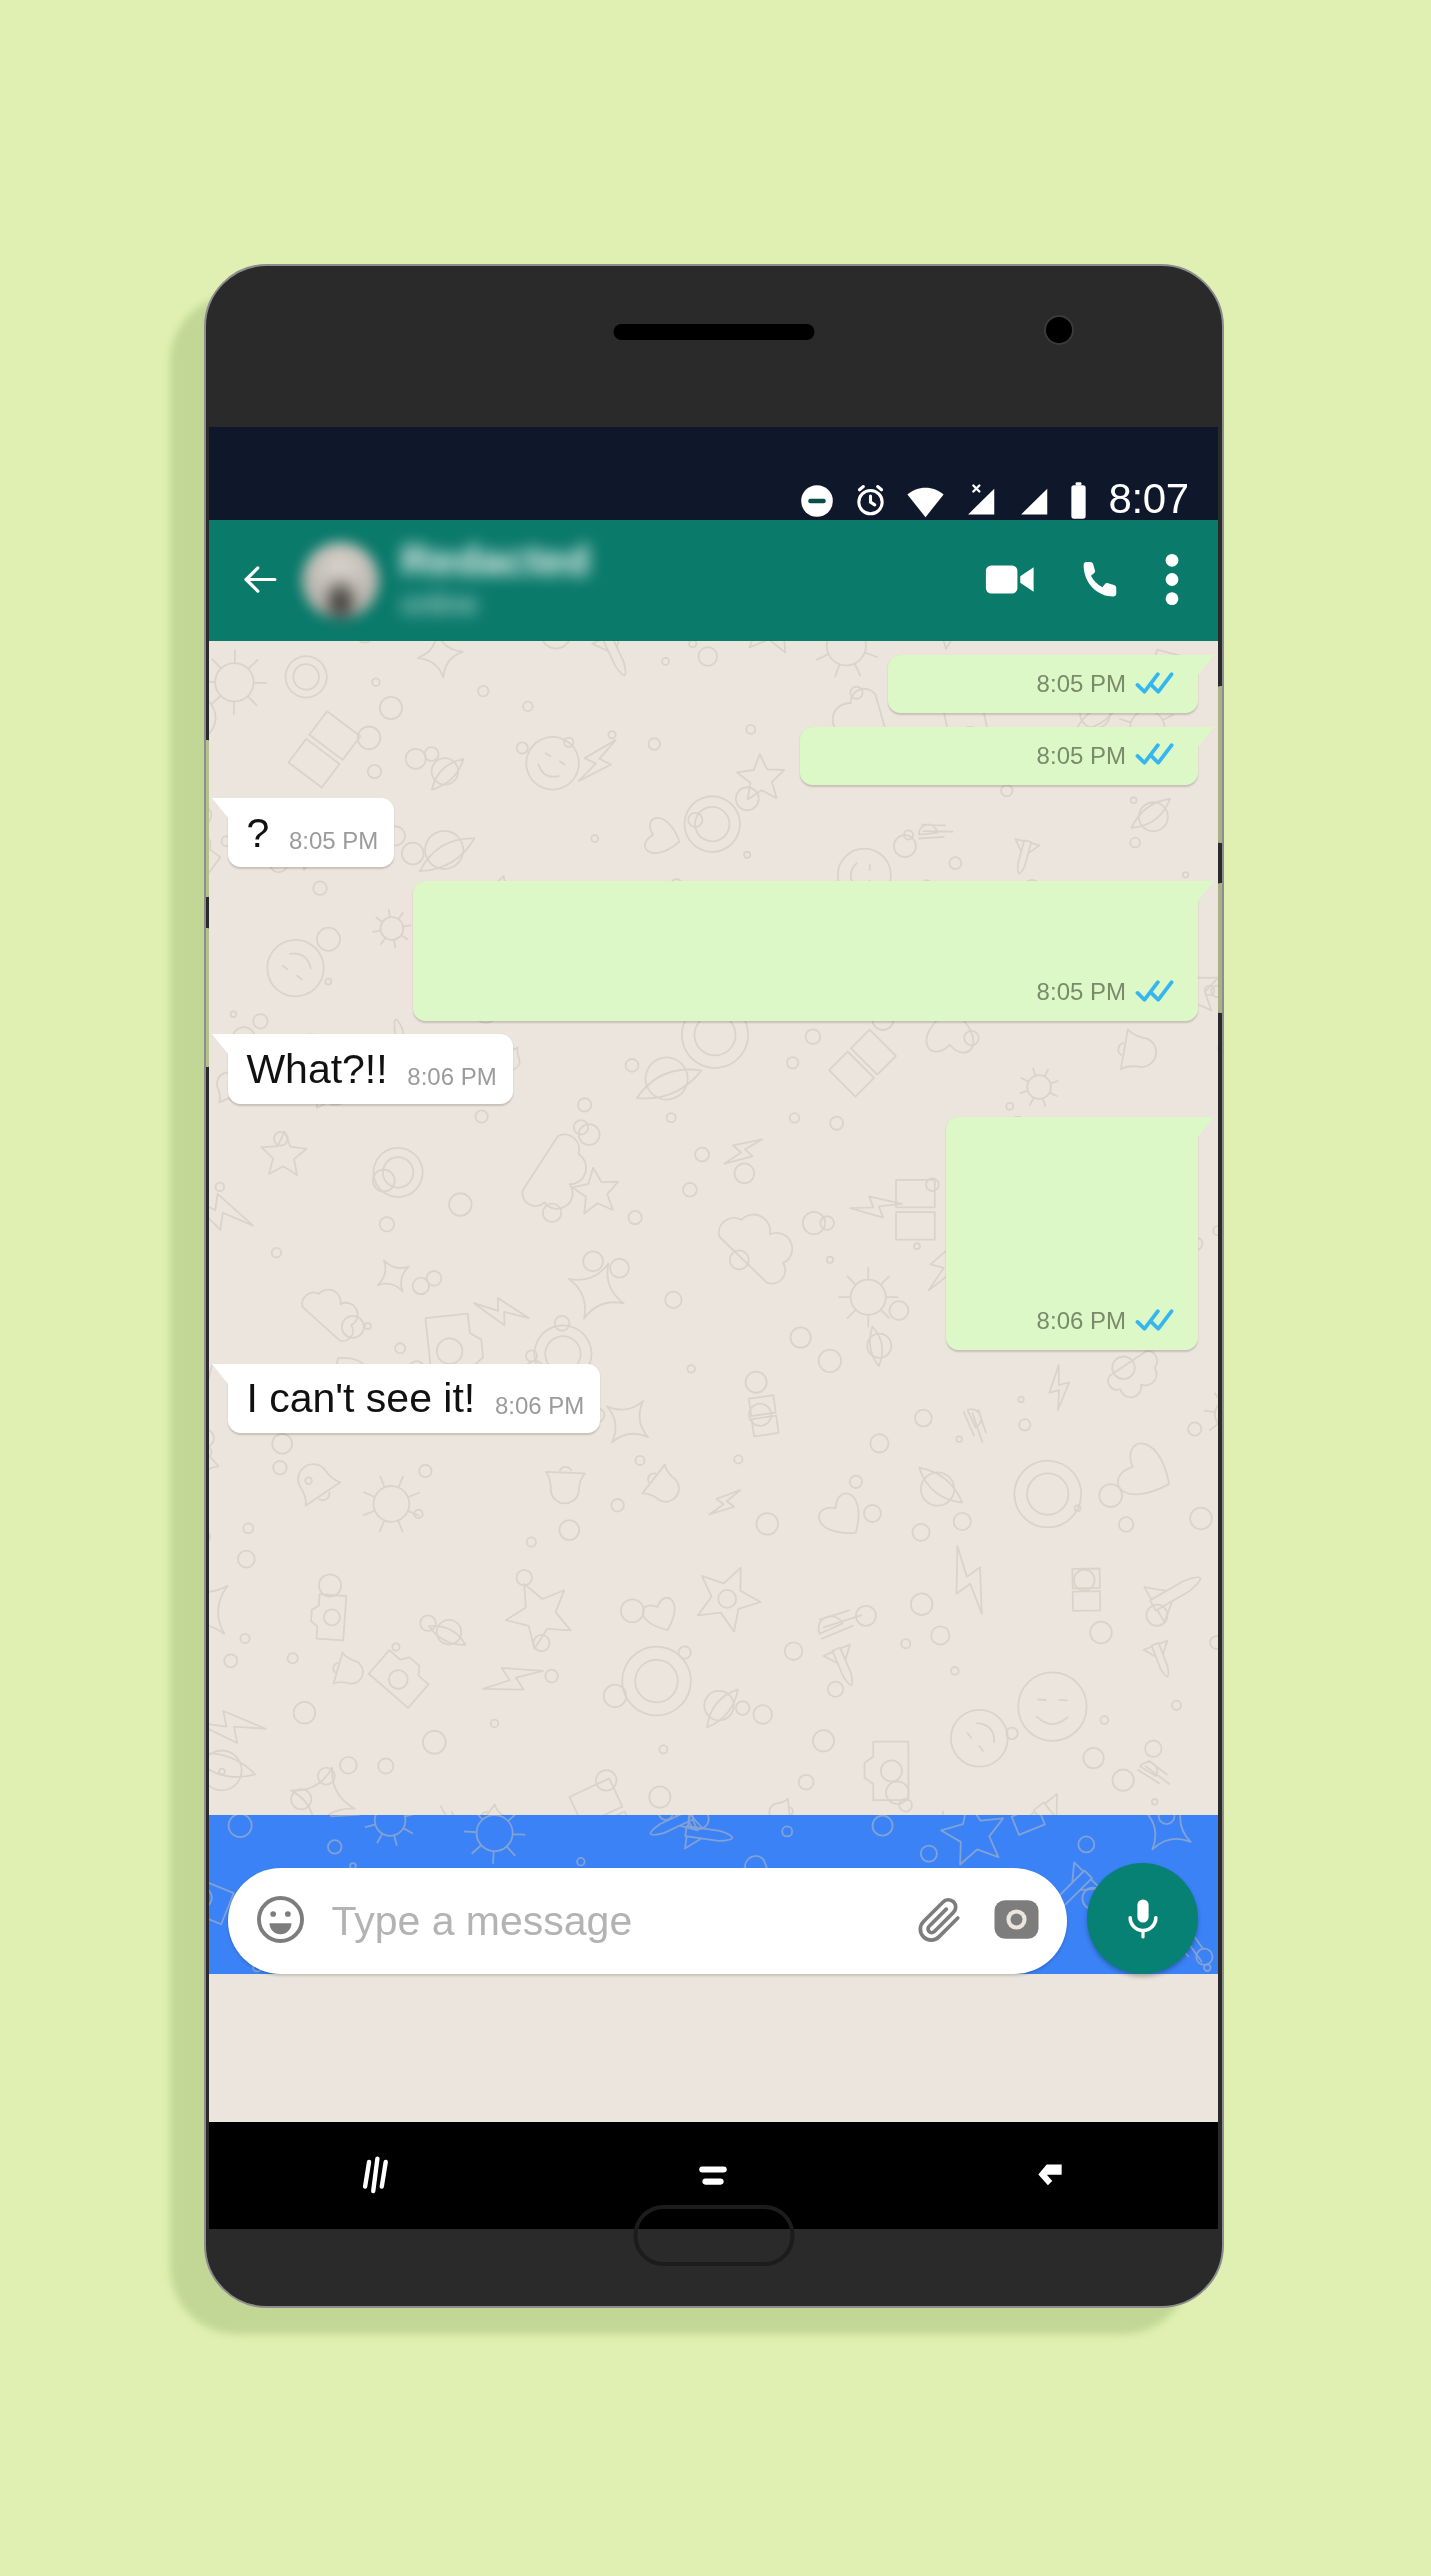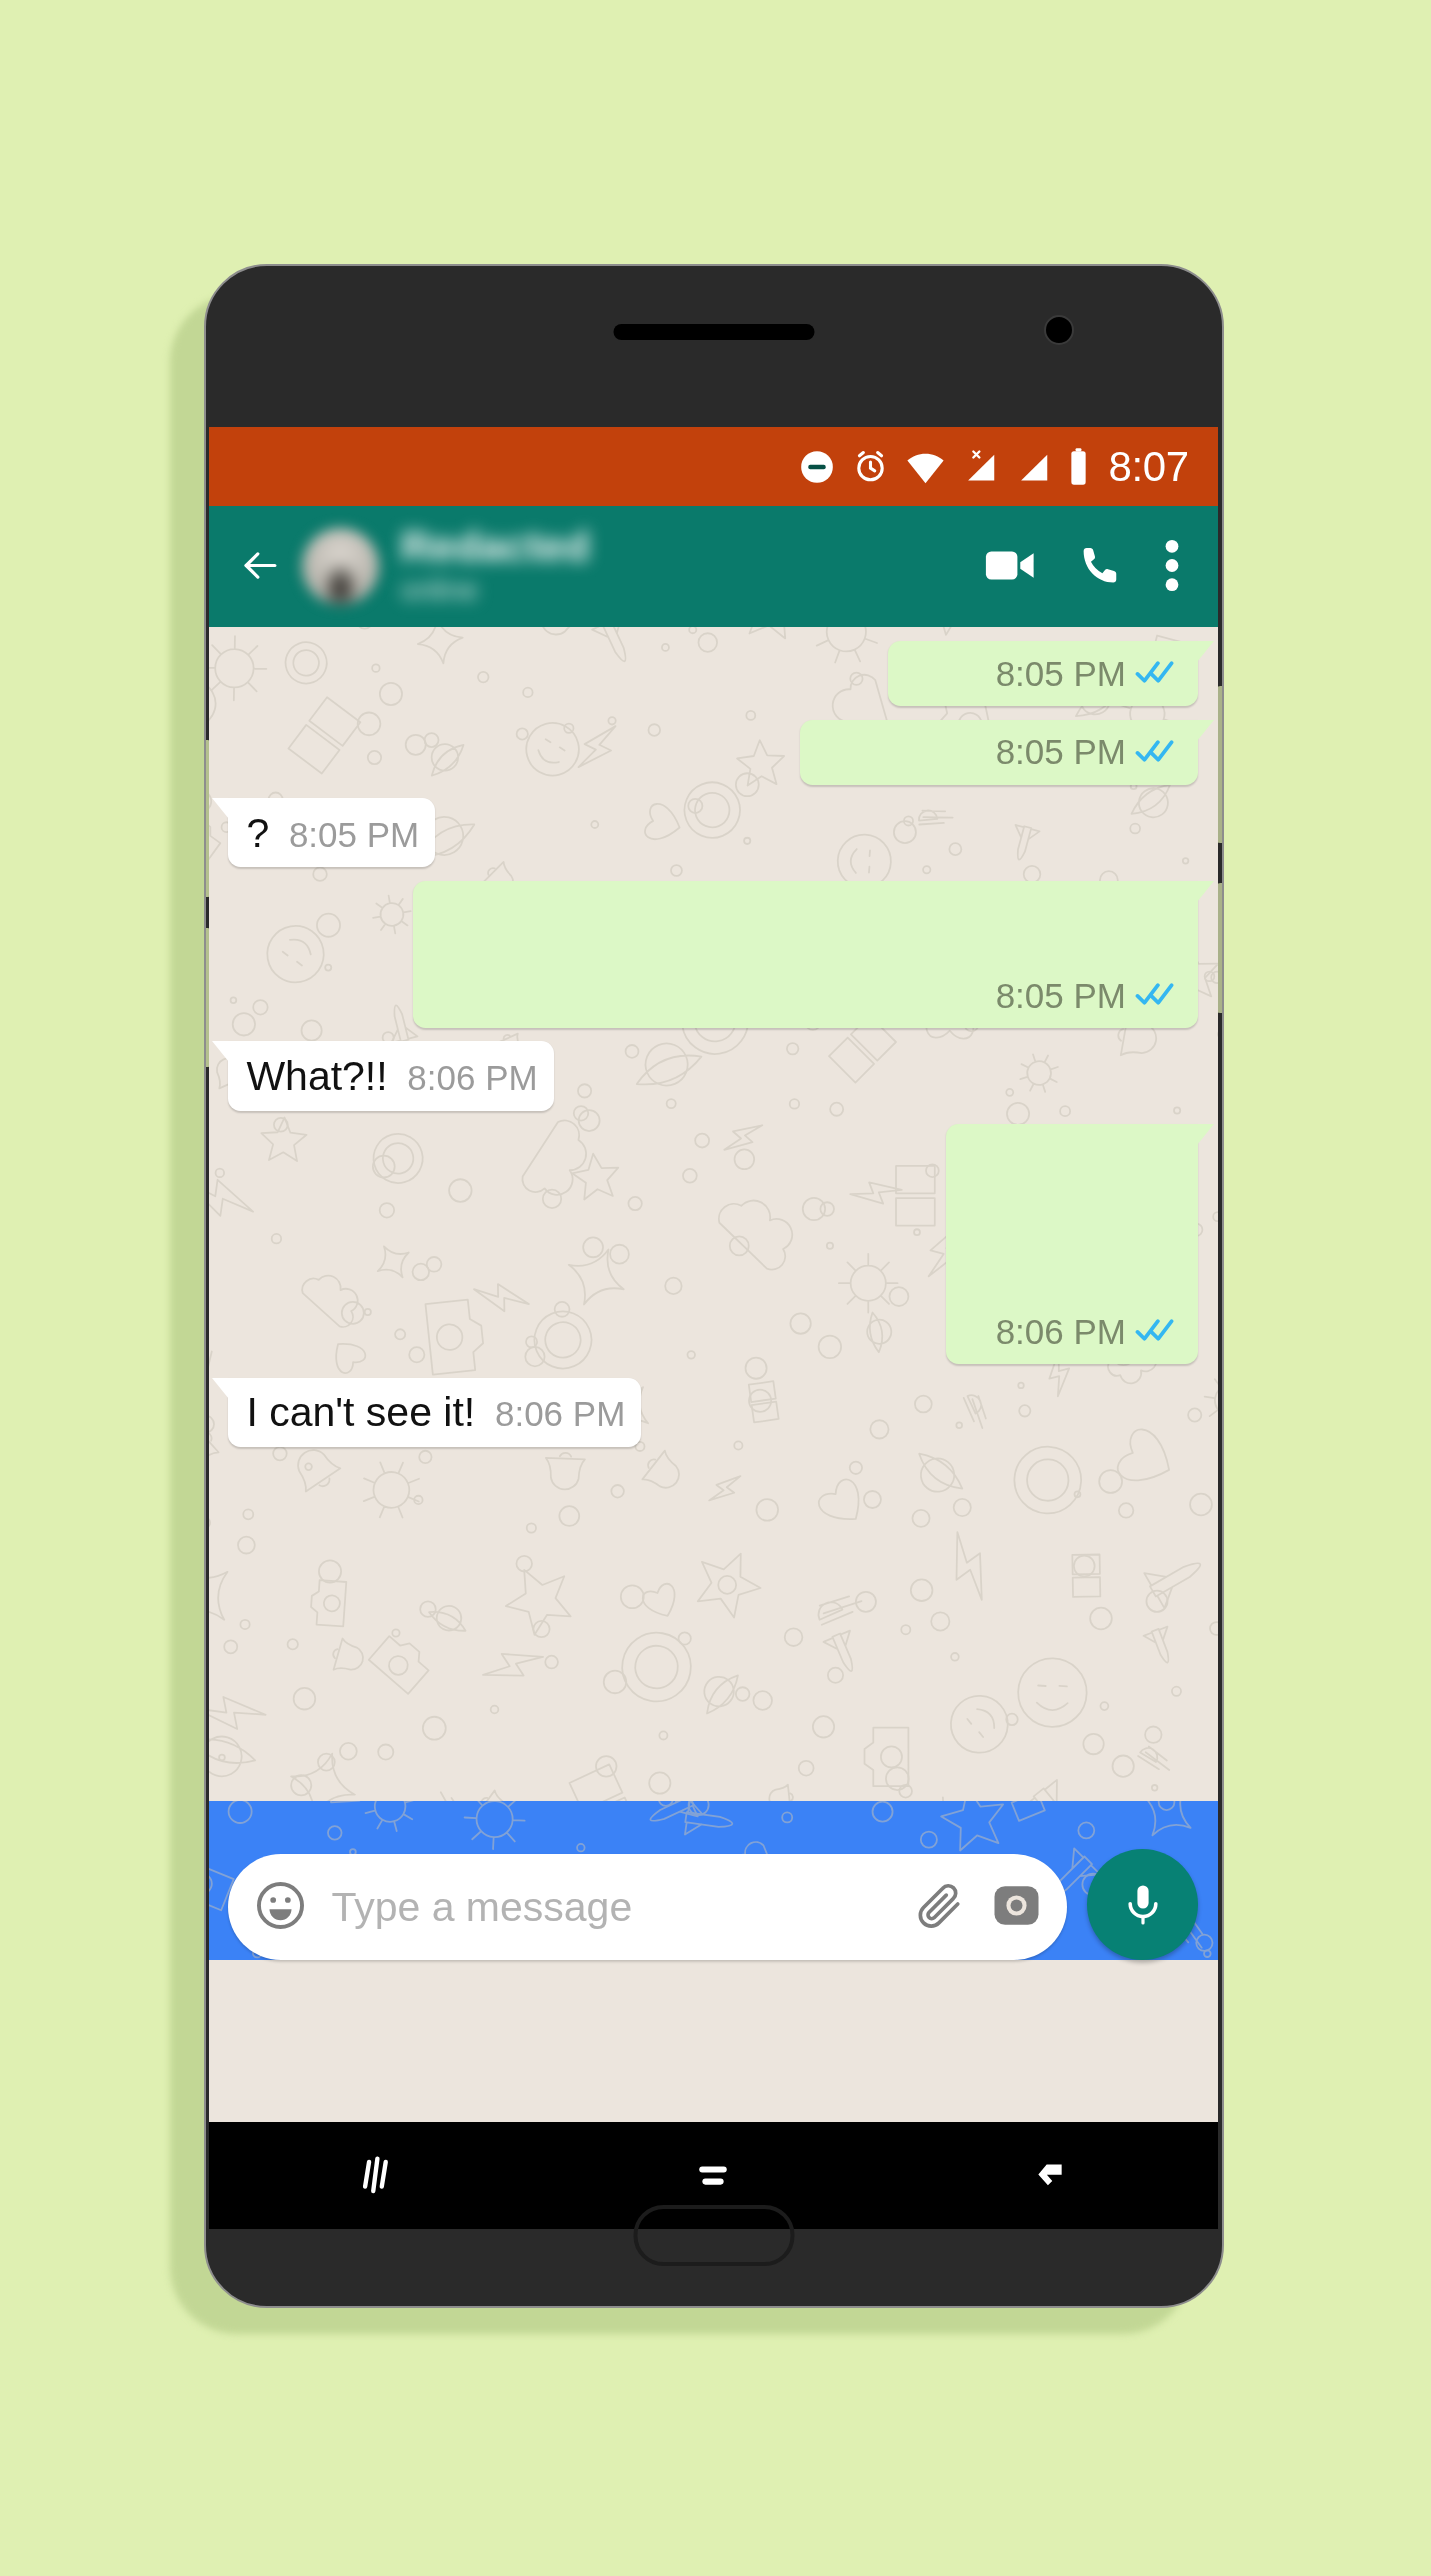--- a/index.html
+++ b/index.html
@@ -89,24 +89,24 @@
     left: 2.7px;
     top: 161px;
     width: 1009px;
     height: 1695px;
     background: #ece5dd;
     overflow: hidden;
   }
 
   
   #status-bar {
-    height: 79px;
-    background: #c2410c;
+    height: 93px;
+    background: #0f172a;
     display: flex;
-    align-items: center;
+    align-items: flex-end;
     justify-content: flex-end;
     padding-right: 29px;
     gap: 15px;
     color: #fff;
   }
   #status-bar svg { display: block; }
   #status-time {
     font-size: 42px;
     font-weight: 400;
     letter-spacing: -0.4px;
@@ -217,21 +217,21 @@
   }
   .bubble-meta {
     display: flex;
     align-items: center;
     gap: 9px;
     flex: 0 0 auto;
     align-self: flex-end;
     padding-bottom: 1.8px;
   }
   .bubble-time {
-    font-size: 35px;
+    font-size: 24px;
     white-space: nowrap;
   }
   .bubble.in  .bubble-time { color: #9b9b9b; }
   .bubble.out .bubble-time { color: #7b8a6b; }
   .ticks { flex: 0 0 auto; }
 
   
   .blank-body { width: 100%; }
 
   

